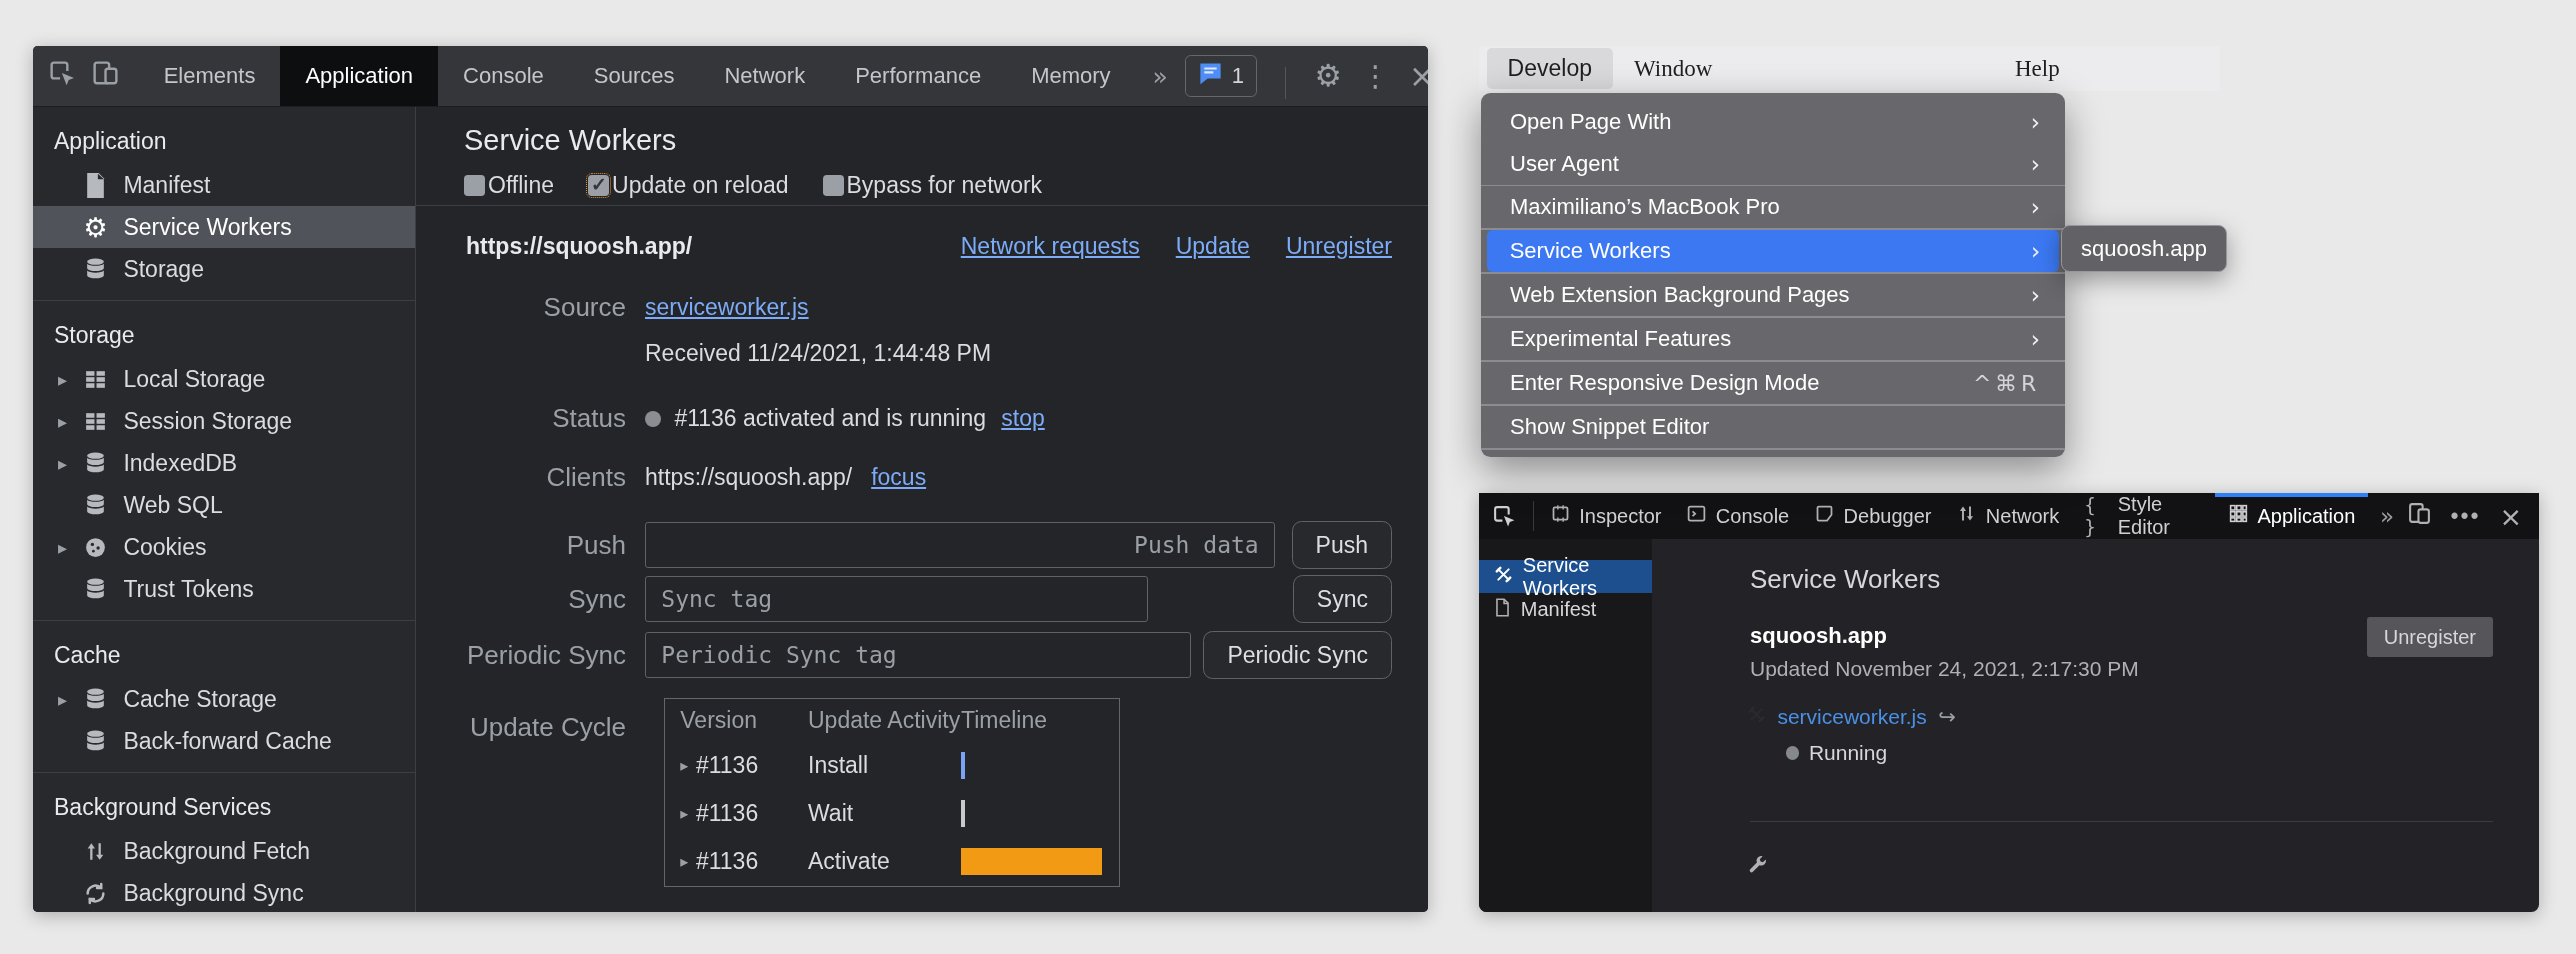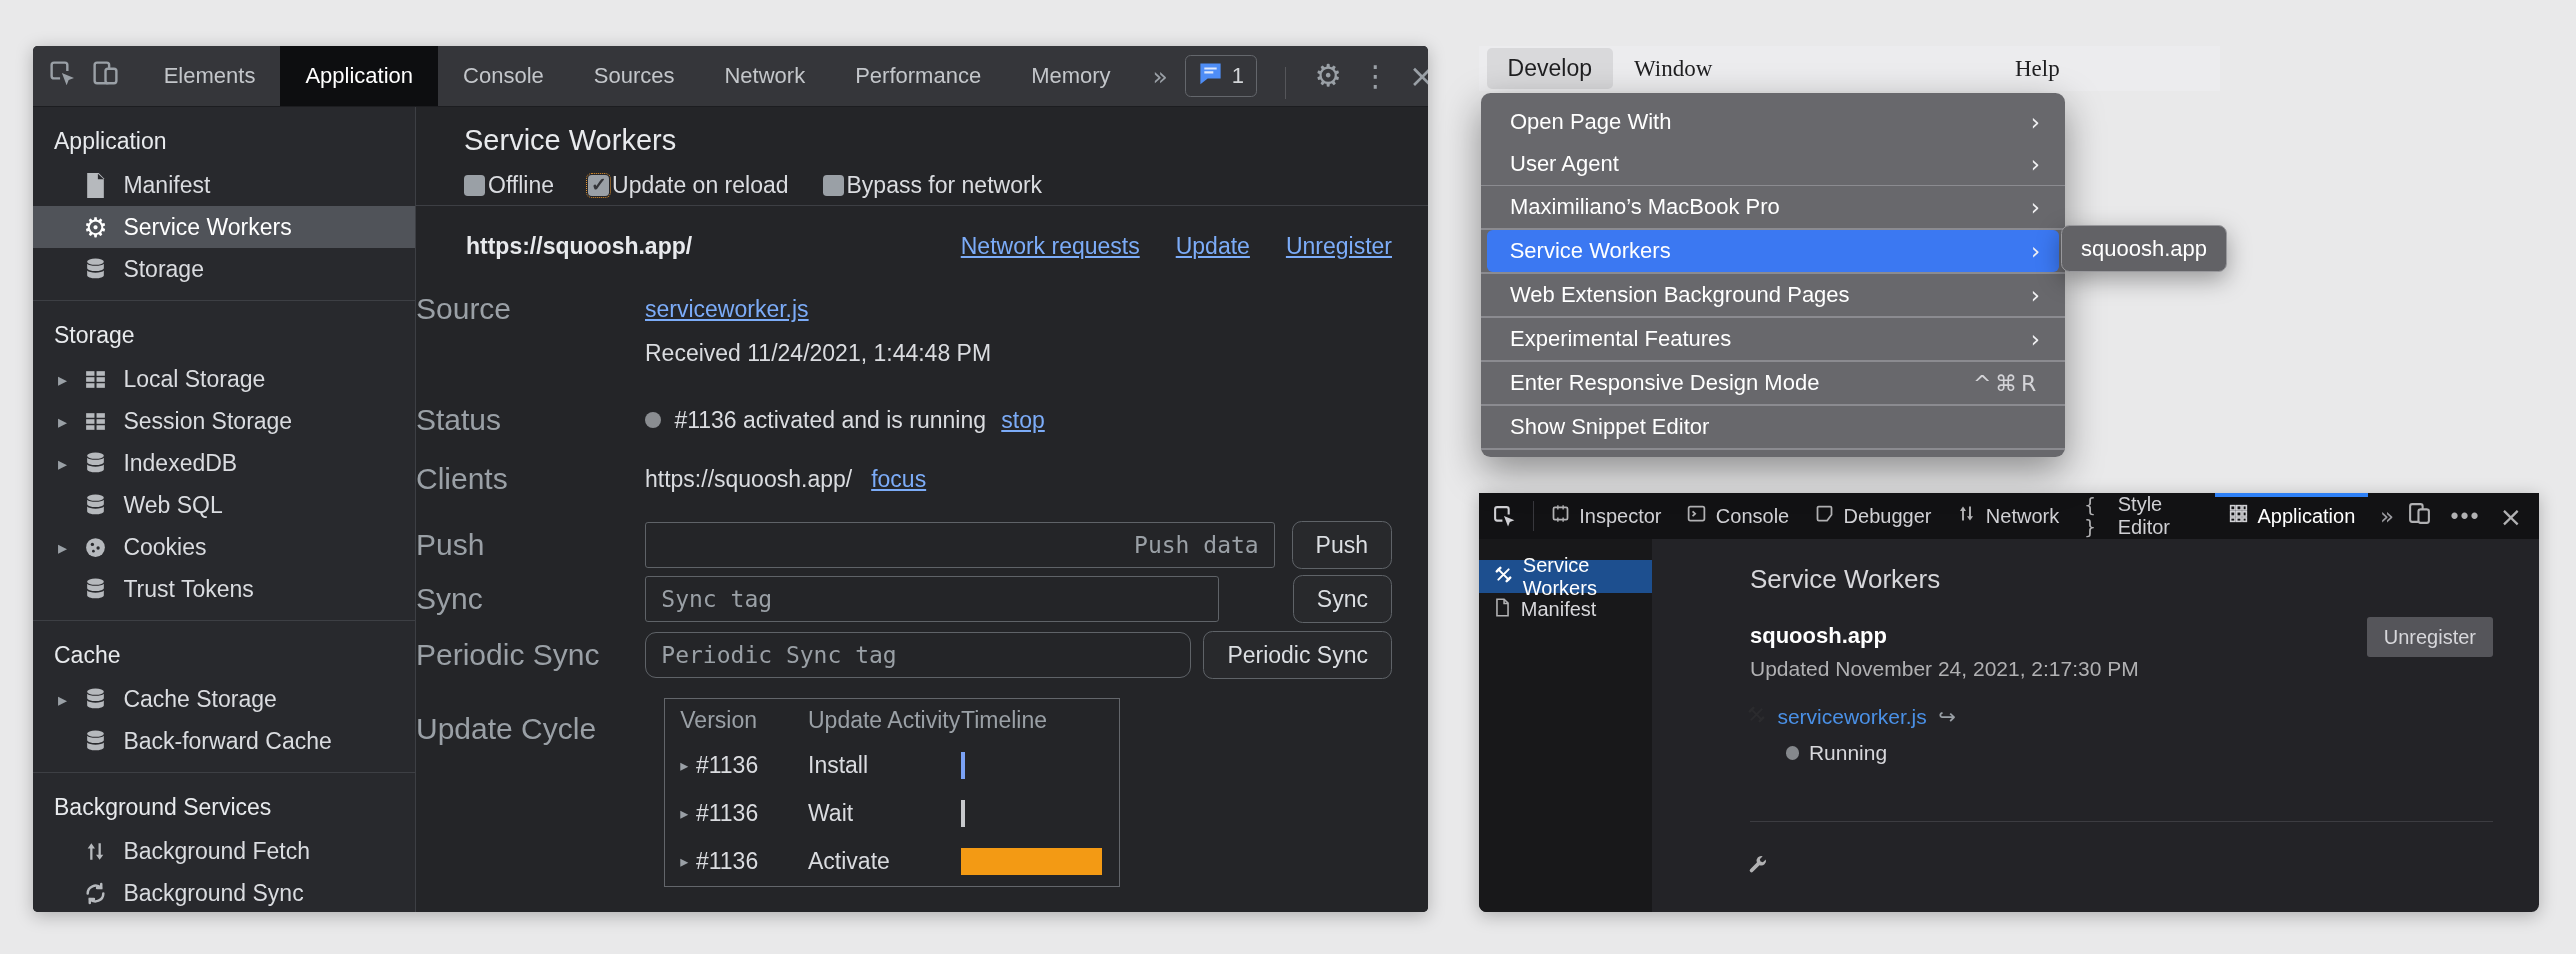--- a/index.html
+++ b/index.html
@@ -52,21 +52,21 @@
   .cd-main{flex:1;position:relative;background:#242528;color:#dadce0;}
   .cd-main-head{height:99px;border-bottom:1px solid #3d3f44;padding-left:48px;box-sizing:border-box;}
   .cd-title{font-size:29px;color:#e8eaed;padding-top:17px;}
   .cd-checks{display:flex;align-items:center;gap:34px;margin-top:15.3px;font-size:23px;}
   .cd-check{display:flex;align-items:center;gap:3px;}
   .cd-cb{width:21px;height:21px;border-radius:3.8px;background:#9aa0a6;position:relative;}
   .cd-cb.checked{outline:1.9px dotted #e8962e;outline-offset:1.9px;}
   .cd-cb.checked::after{content:"✓";position:absolute;left:2.9px;top:-1.9px;color:#35363a;font-size:19px;font-weight:bold;}
   .cd-content{position:absolute;left:0;right:0;top:99px;bottom:0;}
   .cd-row{position:absolute;left:0;right:0;display:flex;align-items:center;}
-  .cd-label{width:229px;flex:0 0 229px;padding-right:19px;color:#9aa0a6;font-size:30px;box-sizing:border-box;}
+  .cd-label{width:229px;flex:0 0 229px;text-align:right;padding-right:19px;color:#9aa0a6;font-size:26px;box-sizing:border-box;}
   .cd-val{font-size:23px;color:#dadce0;display:flex;align-items:center;}
   a.cd-link{color:#7cacf8;text-decoration:underline;cursor:pointer;font-size:23px;}
   .cd-origin{position:absolute;left:50px;right:36px;top:27px;display:flex;align-items:center;}
   .cd-origin .url{font-weight:bold;color:#e8eaed;font-size:23px;}
   .cd-origin .links{margin-left:auto;display:flex;gap:36px;}
   .cd-dot{width:16px;height:16px;border-radius:50%;background:#8a8d91;margin-right:13.4px;}
   .cd-input{height:46px;box-sizing:border-box;background:#242528;border:1.9px solid #5f6368;border-radius:2.9px;
     font-family:"DejaVu Sans Mono",monospace;font-size:23px;color:#dadce0;padding:0 15.3px;outline:none;}
   .cd-input::placeholder{color:#9aa0a6;}
   .cd-btn{position:absolute;right:36px;height:48px;border:1.9px solid #5f6368;border-radius:9.5px;background:#28292c;
@@ -402,27 +402,27 @@
         </div>
 
         <div class="cd-row" style="top:324px;height:30px;">
           <div class="cd-label">Push</div>
           <input class="cd-input" style="width: 630px; text-align: right;" placeholder="Push data">
           <button class="cd-btn">Push</button>
         </div>
 
         <div class="cd-row" style="top:370px;height:46px;">
           <div class="cd-label">Sync</div>
-          <input class="cd-input" style="width: 574px;" placeholder="Sync tag">
+          <input class="cd-input" style="width: 503px;" placeholder="Sync tag">
           <button class="cd-btn">Sync</button>
         </div>
 
         <div class="cd-row" style="top:433px;height:32px;">
           <div class="cd-label">Periodic Sync</div>
-          <input class="cd-input" style="width: 546px; border-radius: 11px;" placeholder="Periodic Sync tag">
+          <input class="cd-input" style="width: 546px;" placeholder="Periodic Sync tag">
           <button class="cd-btn">Periodic Sync</button>
         </div>
 
         <div class="cd-row" style="top:506px;">
           <div class="cd-label">Update Cycle</div>
         </div>
 
         <div class="cd-table">
           <div class="cd-trow head">
             <div class="cd-tc1">Version</div>

